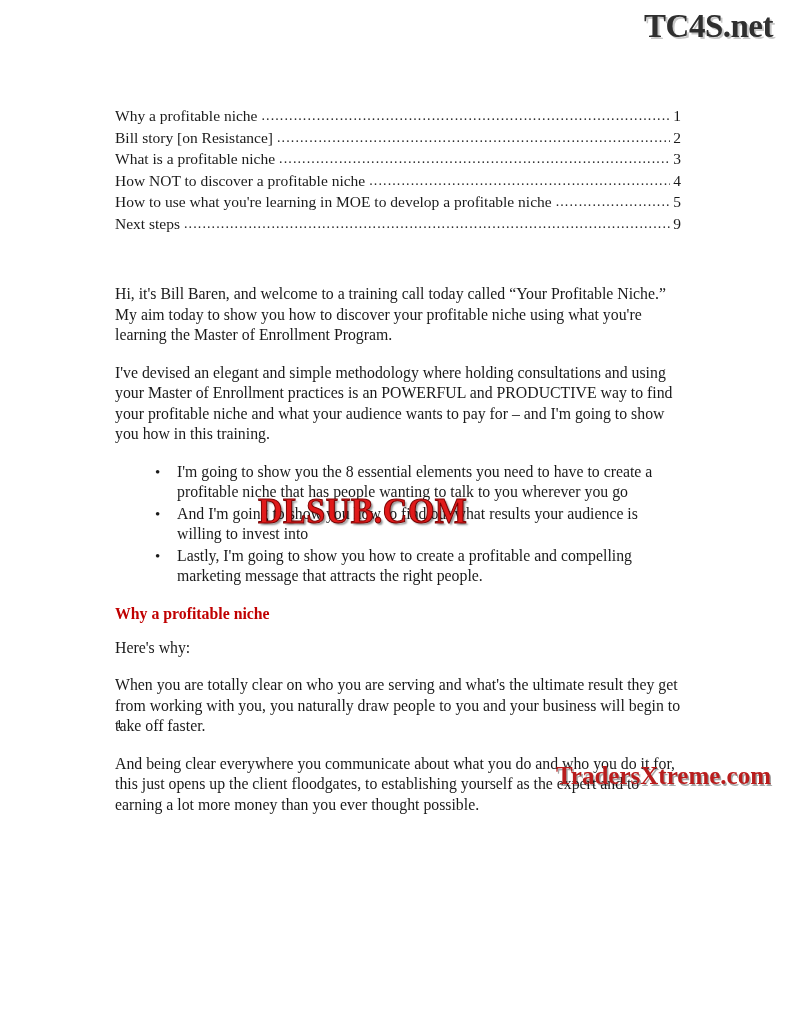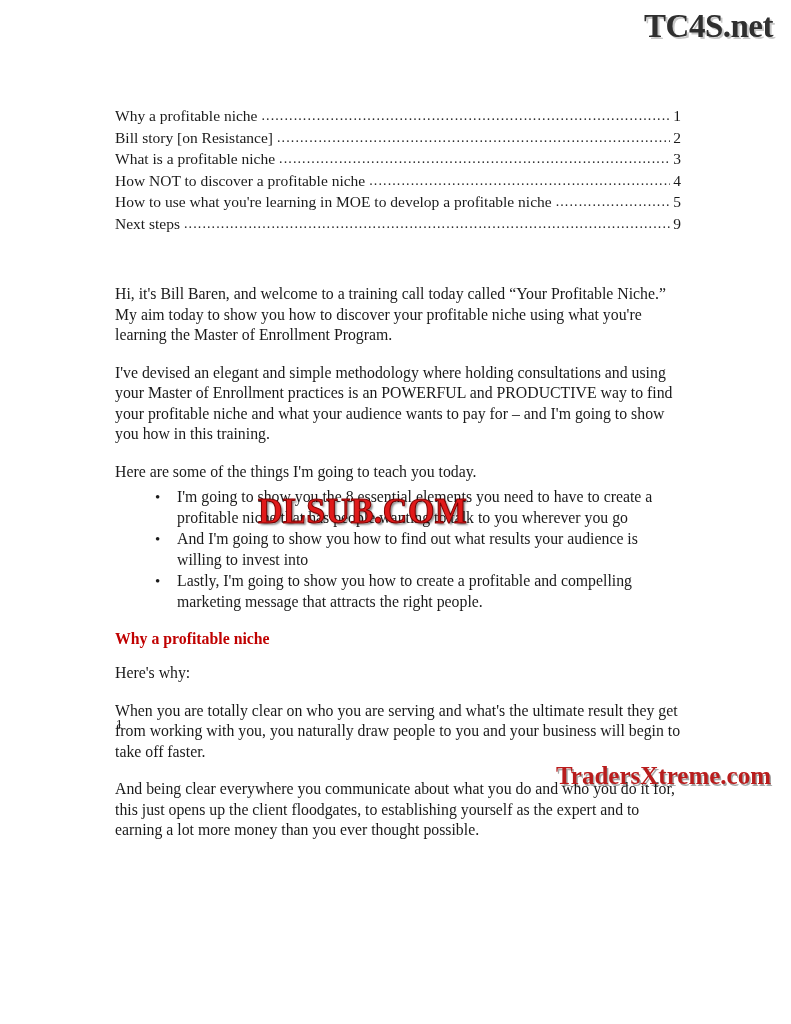--- a/index.html
+++ b/index.html
@@ -196,21 +196,20 @@
     </div>
 
   </div>
 
   <div class="body">
 
     <p class="para">Hi, it's Bill Baren, and welcome to a training call today called “Your Profitable Niche.” My aim today to show you how to discover your profitable niche using what you're learning the Master of Enrollment Program.</p>
 
     <p class="para">I've devised an elegant and simple methodology where holding consultations and using your Master of Enrollment practices is an POWERFUL and PRODUCTIVE way to find your profitable niche and what your audience wants to pay for – and I'm going to show you how in this training.</p>
 
-    <p class="para tight">Here are some of the things I'm going to teach you today.</p>
 
     <ul class="bullets">
       <li>I'm going to show you the 8 essential elements you need to have to create a profitable niche that has people wanting to talk to you wherever you go</li>
       <li>And I'm going to show you how to find out what results your audience is willing to invest into</li>
       <li>Lastly, I'm going to show you how to create a profitable and compelling marketing message that attracts the right people.</li>
     </ul>
 
     <h2 class="section">Why a profitable niche</h2>
 
     <p class="para">Here's why:</p>

